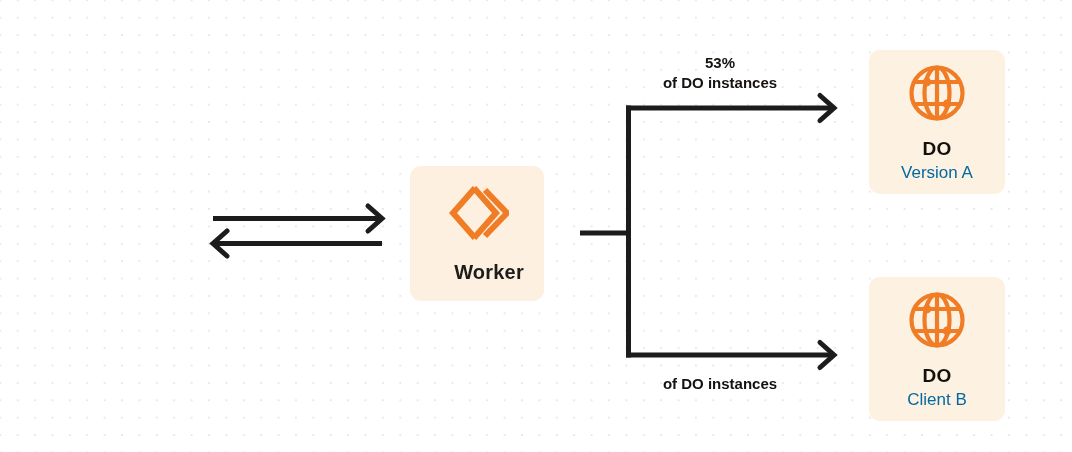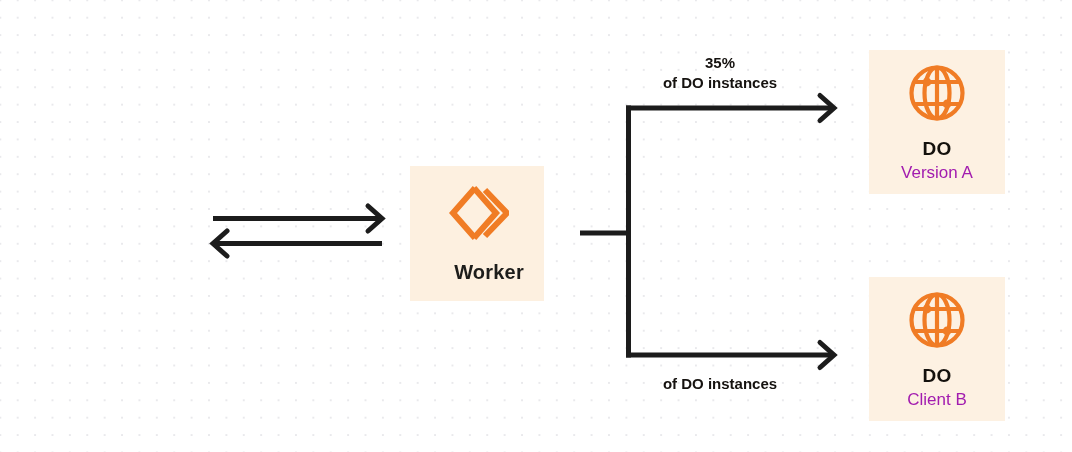--- a/index.html
+++ b/index.html
@@ -22,21 +22,21 @@
     background-size: 17.4px 17.4px;
     background-position: 9px 9px;
   }
   .node {
     position: absolute;
     box-sizing: border-box;
     display: flex;
     flex-direction: column;
     align-items: center;
     justify-content: center;
-    border-radius: 0;
+    border-radius: 11px;
   }
   
   #client-node {
     left: 43px;
     top: 167px;
     width: 142px;
     height: 134px;
     background: #f4f4f6;
   }
   #client-node .node-title {
@@ -73,21 +73,21 @@
   .do-node .node-title {
     font-size: 19px;
     font-weight: bold;
     color: #14110d;
     margin-top: 10px;
     letter-spacing: .2px;
   }
   .do-node .node-sub {
     font-size: 17px;
     font-weight: normal;
-    color: #a21caf;
+    color: #0369a1;
     margin-top: 3px;
   }
   
   #wires {
     position: absolute;
     left: 0;
     top: 0;
     width: 1072px;
     height: 452px;
     overflow: visible;
@@ -136,21 +136,21 @@
       <polyline points="820,95.5 834,108 820,120.5" fill="none" stroke="#1c1c1c" stroke-width="5" stroke-linecap="round" stroke-linejoin="miter"></polyline>
     </g>
 
     <g>
       <line x1="626" y1="355" x2="831" y2="355" stroke="#1c1c1c" stroke-width="5" stroke-linecap="butt"></line>
       <polyline points="820,342.5 834,355 820,367.5" fill="none" stroke="#1c1c1c" stroke-width="5" stroke-linecap="round" stroke-linejoin="miter"></polyline>
     </g>
   </svg>
 
   <div class="edge-label" id="label-top">
-    <span class="pct">35%</span>
+    <span class="pct">53%</span>
     <span class="desc">of DO instances</span>
   </div>
 
   <div class="edge-label" id="label-bot">
     <span class="desc">of DO instances</span>
   </div>
 
 
   <div class="node" id="worker-node">
     <span>

